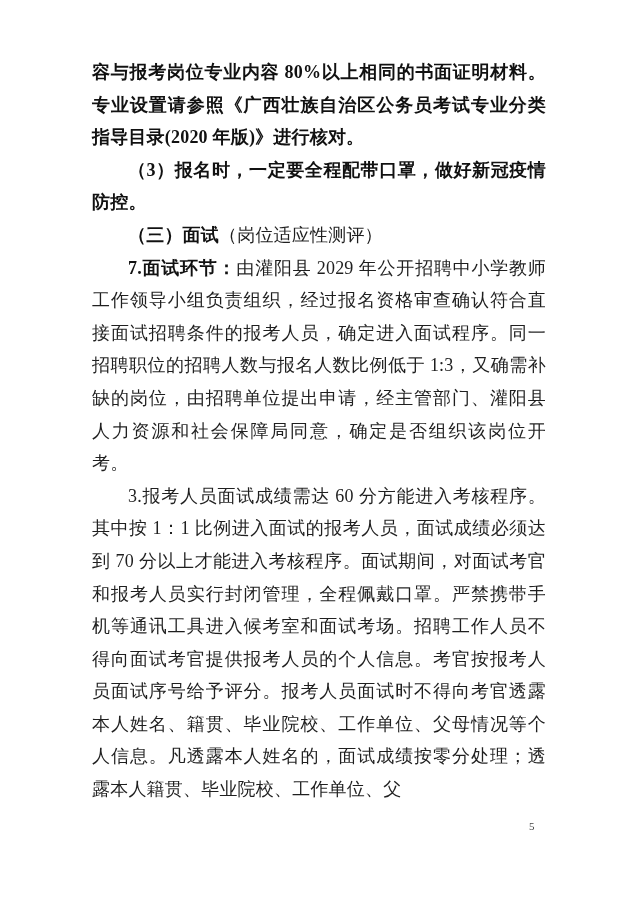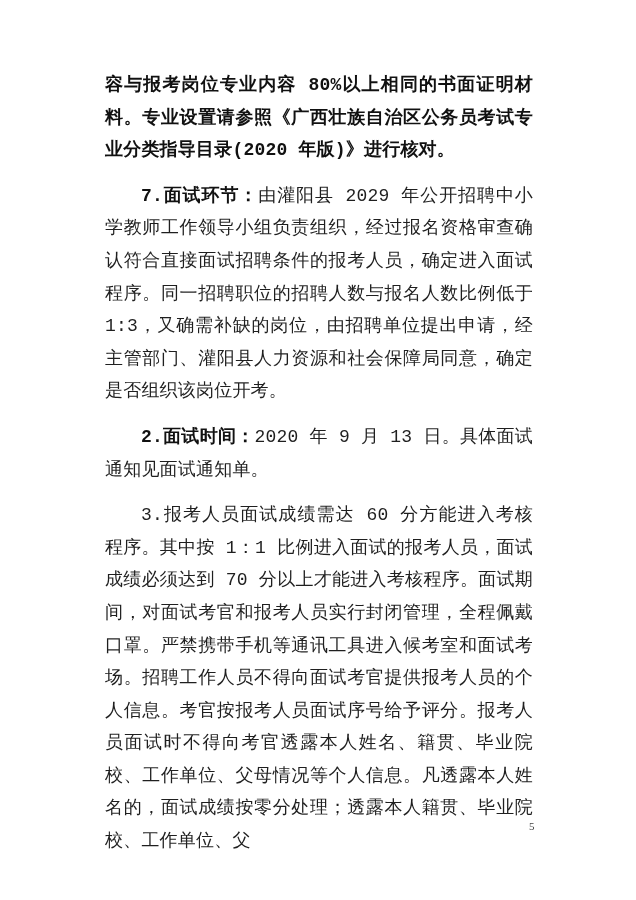--- a/index.html
+++ b/index.html
@@ -20,24 +20,23 @@
     position: absolute;
     left: 92px;
     top: 56px;
     width: 454px;
     font-size: 18px;
     line-height: 32.6px;
     text-align: justify;
     letter-spacing: 0.2px;
   }
   .para {
-    margin: 13px;
+    margin: 0;
     padding: 0;
     text-indent: 2em;
-    font-family: Liberation Mono, monospace;
   }
   .para.continuation {
     text-indent: 0;
   }
   .seg { font-weight: normal; }
   .seg.b { font-weight: bold; color: #111111; }
   .page-number {
     position: absolute;
     top: 819px;
     left: 529px;
@@ -48,24 +47,25 @@
   }
 </style>
 </head>
 <body>
 
 <div class="page">
   <main class="doc-body">
 
     <p class="para continuation"><span class="seg b">容与报考岗位专业内容 80%以上相同的书面证明材料。专业设置请参照《广西壮族自治区公务员考试专业分类指导目录(2020 年版)》进行核对。</span></p>
 
+    <p class="para"><span class="seg b">（3）报名时，一定要全程配带口罩，做好新冠疫情防控。</span></p>
 
+    <p class="para"><span class="seg b">（三）面试</span><span class="seg">（岗位适应性测评）</span></p>
 
     <p class="para"><span class="seg b">7.面试环节：</span><span class="seg">由灌阳县 2029 年公开招聘中小学教师工作领导小组负责组织，经过报名资格审查确认符合直接面试招聘条件的报考人员，确定进入面试程序。同一招聘职位的招聘人数与报名人数比例低于 1:3，又确需补缺的岗位，由招聘单位提出申请，经主管部门、灌阳县人力资源和社会保障局同意，确定是否组织该岗位开考。</span></p>
 
-    <p class="para"><span class="seg b">2.面试时间：</span><span class="seg">2020 年 9 月 13 日。具体面试通知见面试通知单。</span></p>
 
     <p class="para"><span class="seg">3.报考人员面试成绩需达 60 分方能进入考核程序。其中按 1：1 比例进入面试的报考人员，面试成绩必须达到 70 分以上才能进入考核程序。面试期间，对面试考官和报考人员实行封闭管理，全程佩戴口罩。严禁携带手机等通讯工具进入候考室和面试考场。招聘工作人员不得向面试考官提供报考人员的个人信息。考官按报考人员面试序号给予评分。报考人员面试时不得向考官透露本人姓名、籍贯、毕业院校、工作单位、父母情况等个人信息。凡透露本人姓名的，面试成绩按零分处理；透露本人籍贯、毕业院校、工作单位、父</span></p>
 
   </main>
 
   <div class="page-number">5</div>
 </div>
 
 </body></html>

